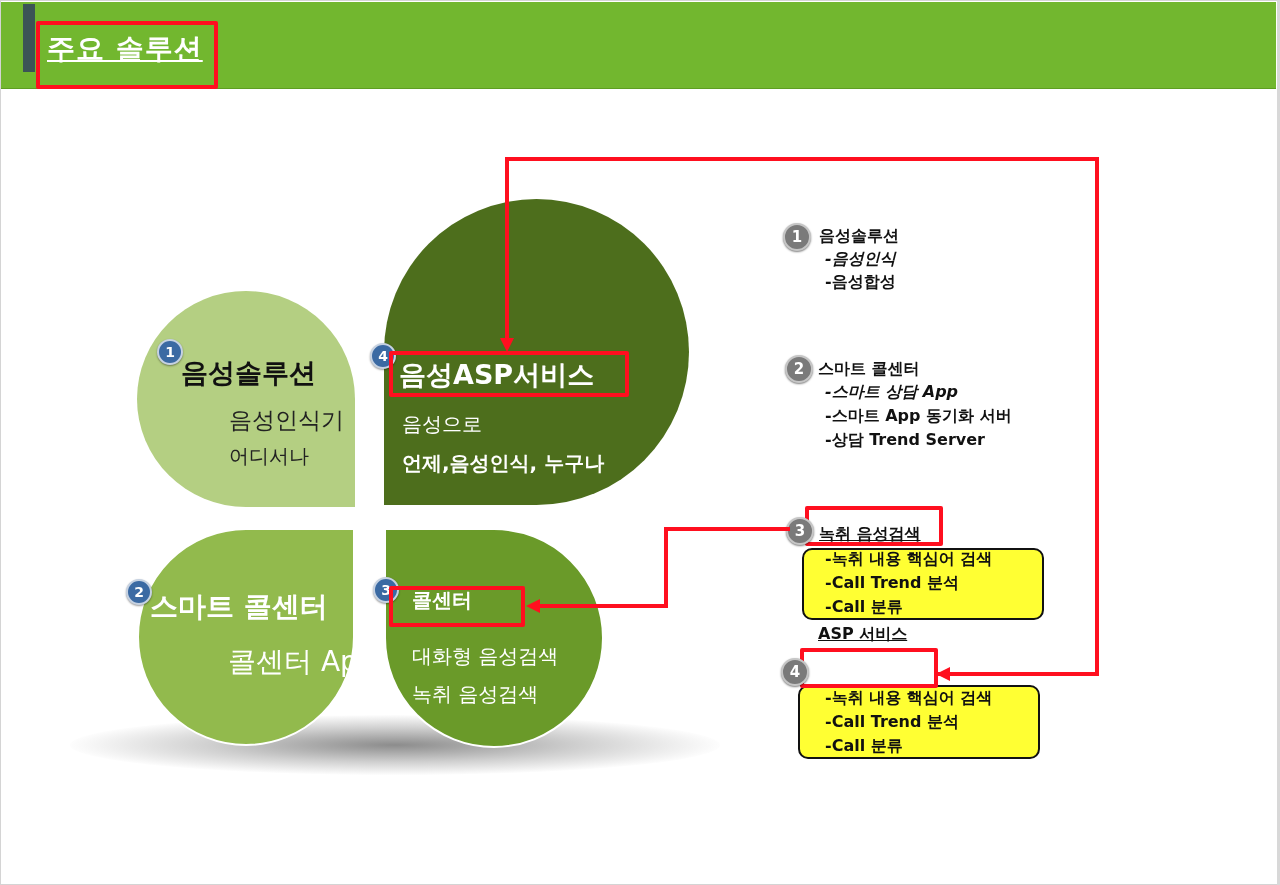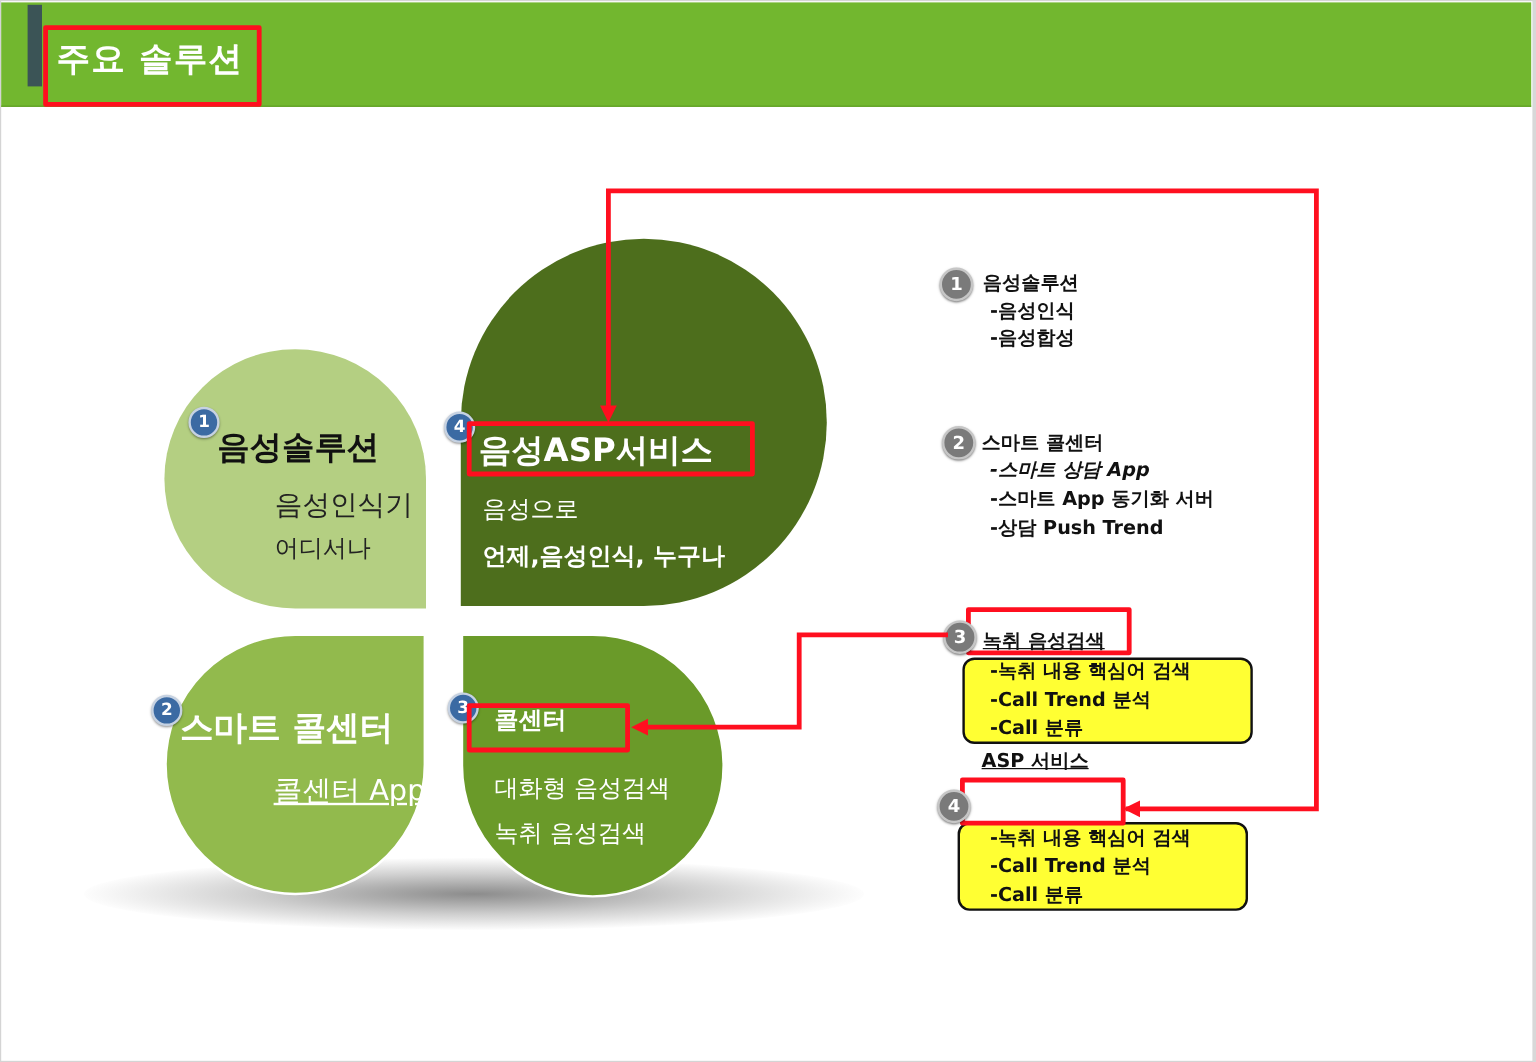--- a/index.html
+++ b/index.html
@@ -15,20 +15,21 @@
     background: #72b72f; border-bottom: 1px solid #5e9e22;
   }
   .header-accent { position: absolute; left: 22px; top: 2px; width: 12px; height: 68px; background: #3b5456; }
   .title-box {
     position: absolute; left: 36px; top: 21px; width: 182px; height: 68px;
     border: 4px solid #ff0f1f; border-radius: 2px; box-sizing: border-box;
   }
   .title {
     position: absolute; left: 47px; top: 30px; color: #ffffff; font-size: 28px; font-weight: bold;
     letter-spacing: 1px;
+    text-decoration: underline;
   }
 
   
   .petal { position: absolute; box-sizing: border-box; }
   .p1 { left: 137px; top: 291px; width: 218px; height: 216px; background: #b4cf82; border-radius: 50% 50% 0 50%; }
   .p4 { left: 384px; top: 199px; width: 305px; height: 306px; background: #4d6e1c; border-radius: 50% 50% 50% 0; }
   .p2 { left: 137px; top: 528px; width: 218px; height: 218px; background: #92ba4d; border-radius: 50% 0 50% 50%; border: 2px solid #fff; }
   .p3 { left: 384px; top: 528px; width: 220px; height: 220px; background: #6a9a29; border-radius: 0 50% 50% 50%; border: 2px solid #fff; }
   .shadow {
     position: absolute; left: 70px; top: 715px; width: 650px; height: 60px; border-radius: 50%;
@@ -49,21 +50,21 @@
   }
 
   .txt { position: absolute; white-space: nowrap; }
   .p1-title { left: 181px; top: 355px; font-size: 27px; font-weight: bold; color: #111; }
   .p1-l1 { left: 229px; top: 405px; font-size: 23px; color: #222; }
   .p1-l2 { left: 229px; top: 443px; font-size: 20px; color: #222; }
   .p4-title { left: 399px; top: 357px; font-size: 27px; font-weight: bold; color: #fff; }
   .p4-l1 { left: 402px; top: 411px; font-size: 20px; color: #fff; }
   .p4-l2 { left: 402px; top: 450px; font-size: 20px; color: #fff; font-weight: bold; }
   .p2-title { left: 150px; top: 588px; font-size: 28px; font-weight: bold; color: #fff; }
-  .p2-l1 { left: 228px; top: 643px; font-size: 24px; color: #fff; text-decoration: underline; }
+  .p2-l1 { left: 228px; top: 643px; font-size: 28px; color: #fff; }
   .p3-title { left: 412px; top: 587px; font-size: 20px; font-weight: bold; color: #fff; }
   .p3-l1 { left: 412px; top: 643px; font-size: 20px; color: #fff; }
   .p3-l2 { left: 412px; top: 681px; font-size: 20px; color: #fff; }
 
   .red-box { position: absolute; border: 4px solid #ff0f1f; box-sizing: border-box; border-radius: 2px; }
 
   .list-text { position: absolute; font-size: 16px; font-weight: bold; color: #111; white-space: nowrap; line-height: 23px; }
   .yellow-box {
     position: absolute; background: #ffff33; border: 2px solid #111; border-radius: 10px; box-sizing: border-box;
   }
@@ -106,28 +107,28 @@
 <div class="txt p2-l1">콜센터 App</div>
 
 <div class="badge-blue" style="left:373px; top:577px;">3</div>
 <div class="txt p3-title">콜센터</div>
 <div class="red-box" style="left:389px; top:586px; width:136px; height:41px;"></div>
 <div class="txt p3-l1">대화형 음성검색</div>
 <div class="txt p3-l2">녹취 음성검색</div>
 
 <div class="badge-gray" style="left:783px; top:223px;">1</div>
 <div class="list-text" style="left:819px; top:224px;">음성솔루션</div>
-<div class="list-text" style="left:825px; top:247px;">-음성인식</div>
+<div class="list-text" style="left:825px; top:247px;font-style:italic;">-음성인식</div>
 <div class="list-text" style="left:825px; top:270px;">-음성합성</div>
 
 <div class="badge-gray" style="left:785px; top:355px;">2</div>
 <div class="list-text" style="left:818px; top:357px;">스마트 콜센터</div>
 <div class="list-text" style="left:825px; top:380px;font-style:italic;">-스마트 상담 App</div>
 <div class="list-text" style="left:825px; top:404px;text-align:right;">-스마트 App 동기화 서버</div>
-<div class="list-text" style="left:825px; top:428px;">-상담 Push Trend</div>
+<div class="list-text" style="left:825px; top:428px;">-상담 Trend Server</div>
 
 <div class="yellow-box" style="left:802px; top:548px; width:242px; height:72px;"></div>
 <div class="red-box" style="left:805px; top:506px; width:138px; height:40px; background:#fff;"></div>
 <div class="badge-gray" style="left:786px; top:517px;">3</div>
 <div class="list-text underline" style="left:819px; top:522px;">녹취 음성검색</div>
 <div class="list-text" style="left:825px; top:547px;">-녹취 내용 핵심어 검색</div>
 <div class="list-text" style="left:825px; top:571px;">-Call Trend 분석</div>
 <div class="list-text" style="left:825px; top:595px;">-Call 분류</div>
 
 <div class="yellow-box" style="left:798px; top:685px; width:242px; height:74px;"></div>

